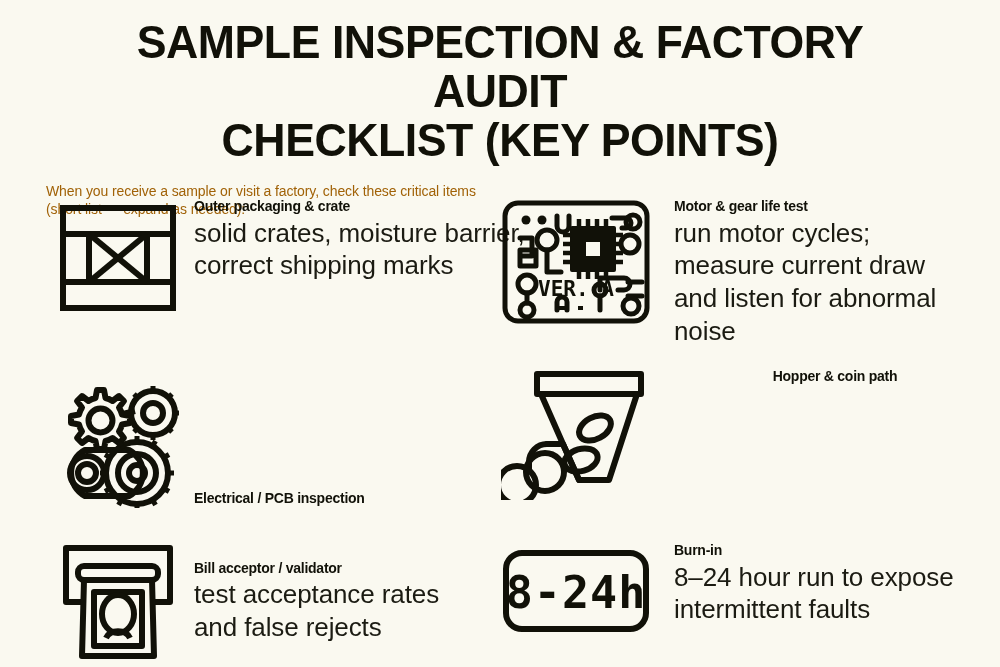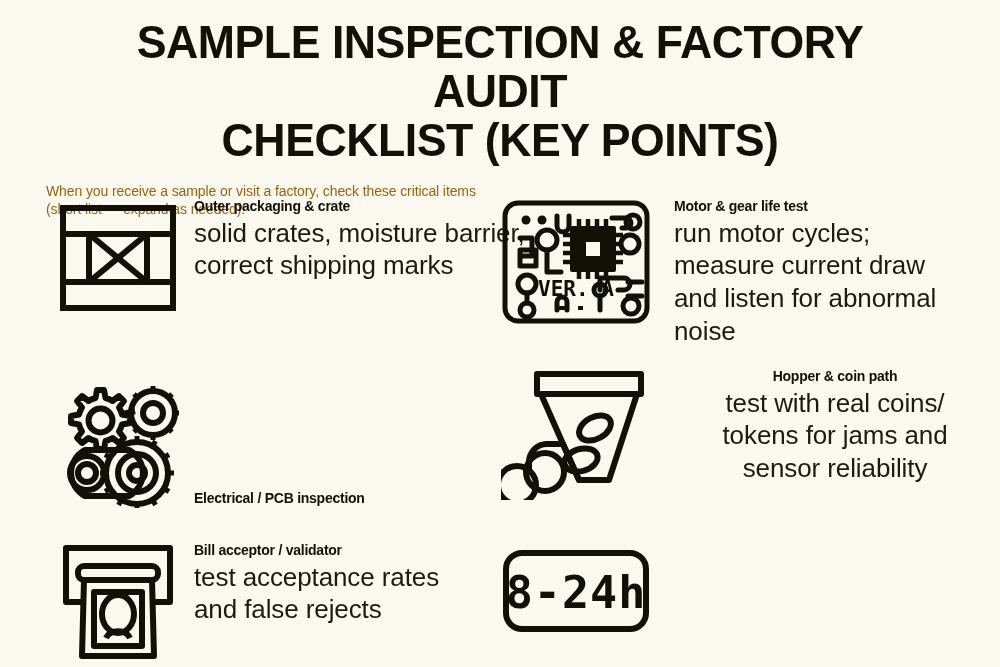--- a/index.html
+++ b/index.html
@@ -112,21 +112,21 @@
   #item-crate .icon-box       { padding-top: 8px; }
   #item-gears .icon-box       { padding-top: 4px; }
   #item-bill .icon-box        { padding-top: 4px; }
   #item-pcb .icon-box         { width: 168px; padding-top: 2px; align-items: center; }
   #item-hopper .icon-box      { width: 168px; padding-top: 2px; }
   #item-burnin .icon-box      { width: 168px; padding-top: 8px; }
 
   #item-pcb, #item-hopper, #item-burnin { margin-left: -34px; }
 
   #item-gears  { margin-top: 26px; align-items: flex-end; }
-  #item-bill   { margin-top: 26px; }
+  #item-bill   { margin-top: 26px; align-items: center; }
   #item-hopper { margin-top: 12px; text-align: center; }
   #item-burnin { margin-top: 26px; }
 
   .seg-text {
     font-family: "DejaVu Sans Mono", "Liberation Mono", monospace;
   }
 </style>
 </head>
 <body>
 
@@ -291,23 +291,20 @@
 
           <ellipse cx="94" cy="60" rx="17" ry="11" transform="rotate(-28 94 60)"></ellipse>
           <ellipse cx="80" cy="92" rx="17" ry="11" transform="rotate(-16 80 92)"></ellipse>
 
           <circle cx="44" cy="104" r="19"></circle>
           <circle cx="16" cy="117" r="19"></circle>
         </svg>
       </div>
       <div class="text-box">
         <div class="item-title">Hopper &amp; coin path</div>
-        <div class="item-desc">test with real coins/
-tokens for jams and
-sensor reliability</div>
       </div>
     </div>
 
     <div class="item r3" id="item-bill">
       <div class="icon-box">
         <svg width="120" height="118" viewBox="0 0 120 118" fill="none" stroke="#111108" stroke-width="6" stroke-linejoin="round">
 
           <rect x="8" y="4" width="104" height="54"></rect>
 
           <rect x="20" y="22" width="80" height="14" rx="6" fill="#faf9f0"></rect>
@@ -327,16 +324,21 @@
       </div>
     </div>
 
     <div class="item r3" id="item-burnin">
       <div class="icon-box">
         <svg width="150" height="86" viewBox="0 0 150 86" fill="none" stroke="#111108" stroke-width="6">
           <rect x="5" y="5" width="140" height="76" rx="16"></rect>
           <text class="seg-text" x="75" y="60" font-size="45" font-weight="700" letter-spacing="1" text-anchor="middle" fill="#111108" stroke="none">8-24h</text>
         </svg>
       </div>
+      <div class="text-box">
+        <div class="item-title">Burn-in</div>
+        <div class="item-desc">8–24 hour run to expose
+intermittent faults</div>
+      </div>
     </div>
 
   </div>
 </div>
 
 </body></html>

